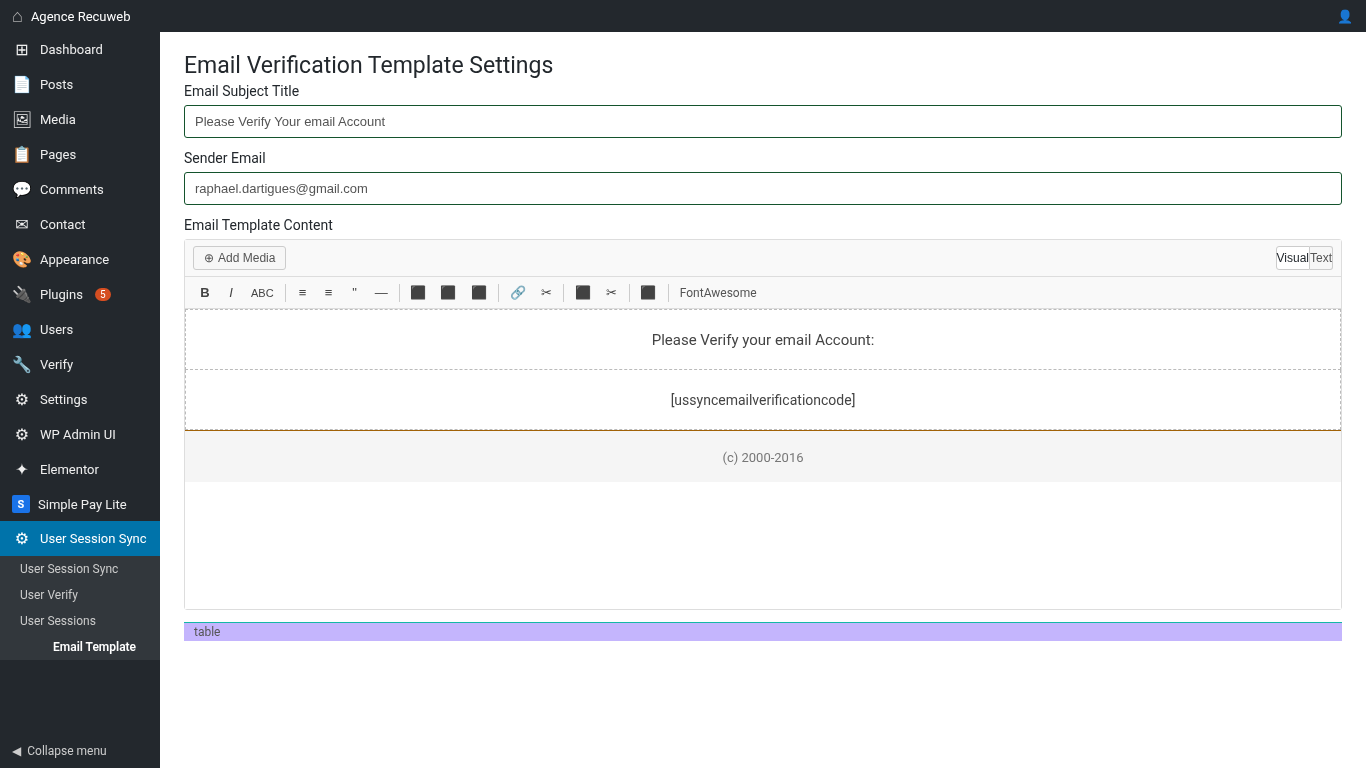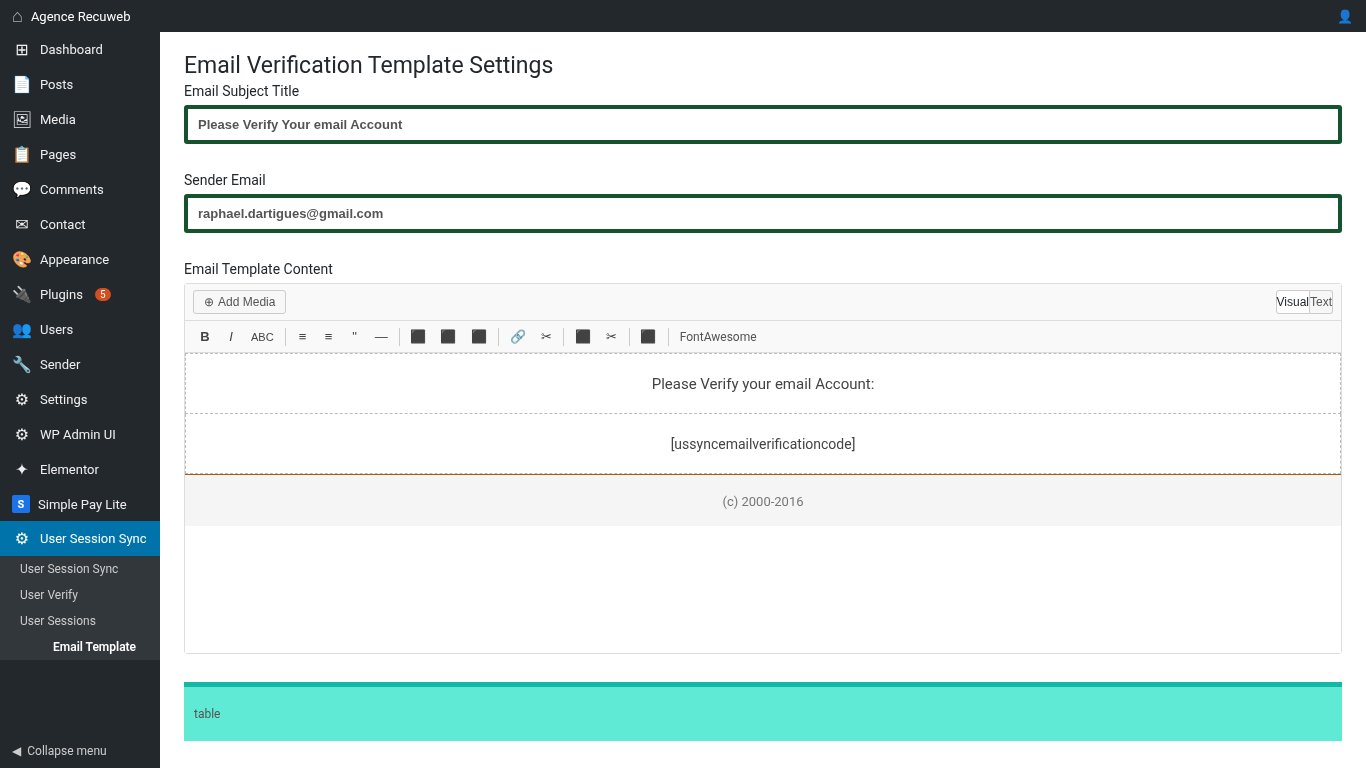--- a/index.html
+++ b/index.html
@@ -83,37 +83,36 @@
       padding: 20px 24px;
     }
 
     .page-title {
       font-size: 23px;
       font-weight: 400;
       color: #23282d;
       margin-bottom: 4px;
     }
 
-    .form-section { margin-bottom: 28px; }
+    .form-section { margin-bottom: 12px; }
     .form-label {
       font-size: 14px;
       color: #23282d;
       margin-bottom: 6px;
       display: block;
     }
     .form-input {
       width: 100%;
       padding: 8px 10px;
-      border: 4px solid #14532d;
+      border: 1px solid #14532d;
       border-radius: 3px;
       font-size: 13px;
       color: #555;
       background: #fff;
       outline: none;
-      font-weight: bold;
     }
 
     
     .editor-container { border: 1px solid #ddd; border-radius: 3px; }
     .editor-toolbar-top {
       display: flex;
       align-items: center;
       justify-content: space-between;
       padding: 6px 8px;
       border-bottom: 1px solid #ddd;
@@ -215,23 +214,23 @@
       text-align: center;
       border-top: 1px solid #a16207;
     }
     .email-footer-text {
       font-size: 13px;
       color: #777;
     }
 
     
     .bottom-bar {
-      padding: 20px 10px;
-      background: #5eead4;
-      border-top: 5px solid #14b8a6;
+      padding: 2px 10px;
+      background: #c4b5fd;
+      border-top: 1px solid #14b8a6;
       font-size: 12px;
       color: #555;
     }
 
     
     ::-webkit-scrollbar { width: 8px; }
     ::-webkit-scrollbar-track { background: #f1f1f1; }
     ::-webkit-scrollbar-thumb { background: #ccc; border-radius: 4px; }
   </style>
 </head>
@@ -282,21 +281,21 @@
       <span class="icon">🔌</span>
       <span>Plugins</span>
       <span class="sidebar-badge">5</span>
     </div>
     <div class="sidebar-item">
       <span class="icon">👥</span>
       <span>Users</span>
     </div>
     <div class="sidebar-item">
       <span class="icon">🔧</span>
-      <span>Sender</span>
+      <span>Verify</span>
     </div>
     <div class="sidebar-item">
       <span class="icon">⚙</span>
       <span>Settings</span>
     </div>
     <div class="sidebar-item">
       <span class="icon">⚙</span>
       <span>WP Admin UI</span>
     </div>
     <div class="sidebar-item">

